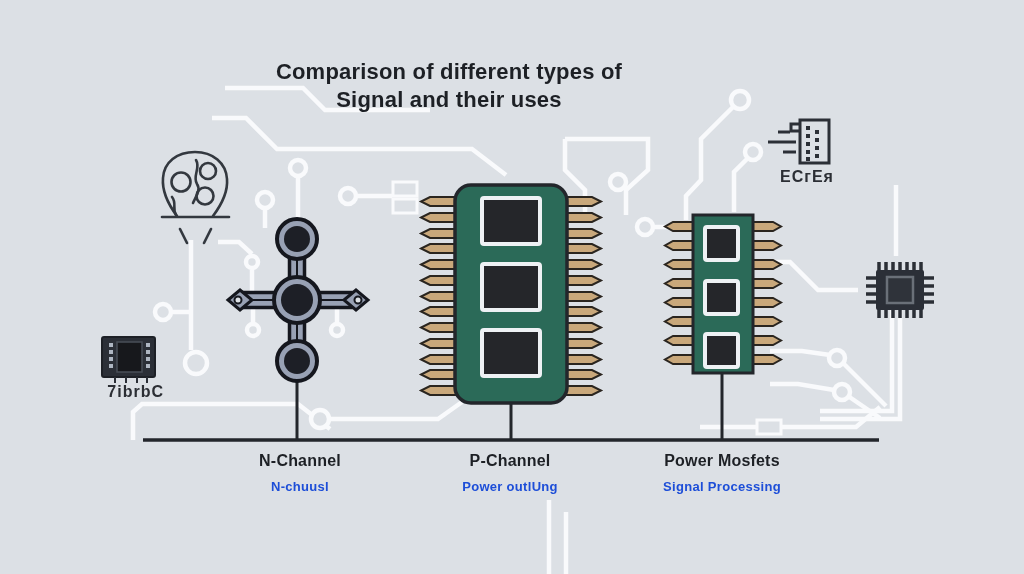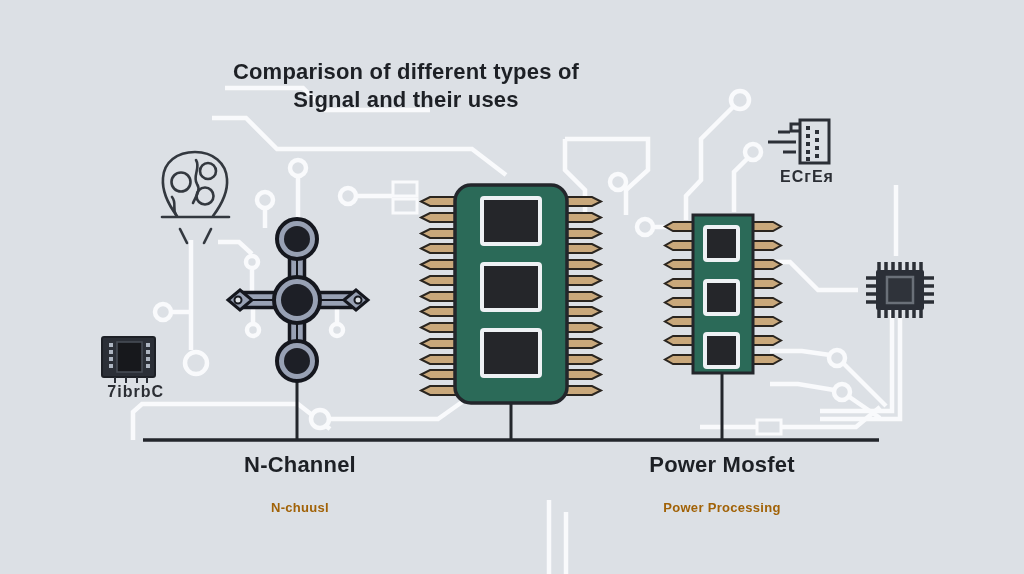--- a/index.html
+++ b/index.html
@@ -4,25 +4,25 @@
 <style>
   html,body{margin:0;padding:0;}
   .stage{
     position:relative;width:1024px;height:574px;overflow:hidden;
     background:#dce0e5;
     font-family:"Liberation Sans","DejaVu Sans",sans-serif;
   }
   svg{position:absolute;top:0;left:0;}
   .title{
     position:absolute;top:58px;left:0;width:812px;text-align:center;
-    font-size:22px;font-weight:700;color:#1d2025;line-height:28px;letter-spacing:.2px;
+    font-size:22px;font-weight:700;color:#1d2025;line-height:28px;letter-spacing:.2px;padding-left:43px;
   }
   .col-label{position:absolute;width:240px;text-align:center;}
-  .col-label .name{font-size:22px;font-weight:700;color:#1d2025;letter-spacing:.2px;}
-  .col-label .sub{margin-top:22px;font-size:13px;font-weight:700;color:#a16207;letter-spacing:.3px;}
+  .col-label .name{font-size:16px;font-weight:700;color:#1d2025;letter-spacing:.2px;}
+  .col-label .sub{margin-top:9px;font-size:13px;font-weight:700;color:#1d4ed8;letter-spacing:.3px;}
   .lbl-n{left:180px;top:452px;}
   .lbl-p{left:390px;top:452px;}
   .lbl-pm{left:602px;top:452px;}
   .caption{
     position:absolute;text-align:center;font-size:16px;font-weight:700;
     color:#2b2e34;letter-spacing:1px;
   }
   .cap-doc{left:765px;top:168px;width:84px;}
   .cap-chip{left:92px;top:383px;width:72px;text-align:right;}
   .trace{stroke:#f9fafc;stroke-width:4.5;fill:none;stroke-linejoin:miter;stroke-linecap:butt;}
@@ -235,21 +235,25 @@
 
   <div class="title">
     <div>Comparison of different types of</div>
     <div>Signal and their uses</div>
   </div>
 
   <div class="col-label lbl-n">
     <div class="name">N-Channel</div>
     <div class="sub">N-chuusl</div>
   </div>
+  <div class="col-label lbl-p">
+    <div class="name">P-Channel</div>
+    <div class="sub">Power outlUng</div>
+  </div>
   <div class="col-label lbl-pm">
-    <div class="name">Power Mosfet</div>
-    <div class="sub">Power Processing</div>
+    <div class="name">Power Mosfets</div>
+    <div class="sub">Signal Processing</div>
   </div>
 
   <div class="caption cap-doc">ЕСгЕя</div>
   <div class="caption cap-chip">7ibrbC</div>
 
 </div>
 
 </body></html>

